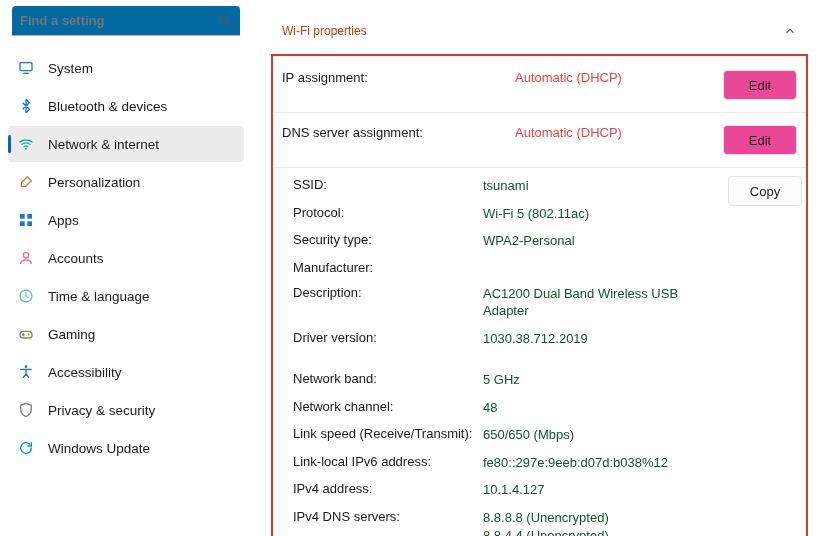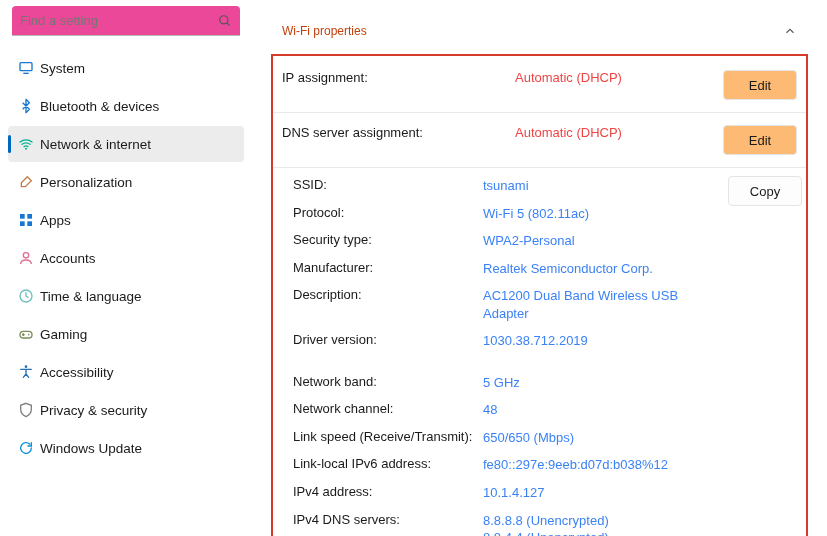--- a/index.html
+++ b/index.html
@@ -21,44 +21,45 @@
 }
 .search-wrap {
   position: relative;
   margin: 0 4px 14px 4px;
 }
 .search-input {
   width: 100%;
   height: 30px;
   border: none;
   border-bottom: 1px solid #b8b8b8;
-  background: #ec4899;
+  background: #0369a1;
   padding: 0 30px 0 8px;
   font-size: 13px;
   outline: none;
   border-radius: 4px 4px 0 0;
+  font-weight: bold;
 }
 .search-icon {
   position: absolute;
   right: 8px;
   top: 50%;
   transform: translateY(-50%);
   width: 14px;
   height: 14px;
   color: #555;
 }
 .nav { display: flex; flex-direction: column; gap: 2px; }
 .nav-item {
   display: flex;
   align-items: center;
   height: 36px;
   padding: 0 10px;
   border-radius: 4px;
   cursor: pointer;
-  gap: 6px;
+  gap: 14px;
   position: relative;
 }
 .nav-item.active { background: #ececec; }
 .nav-item.active::before {
   content: "";
   position: absolute;
   left: 0;
   top: 9px;
   bottom: 9px;
   width: 3px;
@@ -109,21 +110,21 @@
 .row .value {
   flex: 1;
   font-size: 13px;
   color: #ef4444;
   padding-right: 10px;
 }
 .row .btn {
   width: 74px;
   height: 30px;
   border: 1px solid #e4e4e4;
-  background: #fdba74;
+  background: #ec4899;
   border-radius: 4px;
   font-size: 13px;
   cursor: pointer;
   color: #1a1a1a;
   flex-shrink: 0;
 }
 .kv-block { padding: 4px 20px 0 20px; }
 .kv {
   display: flex;
   align-items: flex-start;
@@ -131,21 +132,21 @@
 }
 .kv .klabel {
   width: 190px;
   flex-shrink: 0;
   font-size: 13px;
   color: #1a1a1a;
 }
 .kv .kvalue {
   flex: 1;
   font-size: 13px;
-  color: #3b82f6;
+  color: #14532d;
   padding-right: 86px;
   line-height: 1.35;
 }
 .kv-group + .kv-group { margin-top: 14px; }
 .copy-wrap { position: relative; }
 .copy-btn {
   position: absolute;
   right: 4px;
   top: 8px;
   width: 74px;
@@ -305,21 +306,20 @@
             <div class="kv">
               <div class="klabel">Protocol:</div>
               <div class="kvalue">Wi-Fi 5 (802.11ac)</div>
             </div>
             <div class="kv">
               <div class="klabel">Security type:</div>
               <div class="kvalue">WPA2-Personal</div>
             </div>
             <div class="kv">
               <div class="klabel">Manufacturer:</div>
-              <div class="kvalue">Realtek Semiconductor Corp.</div>
             </div>
             <div class="kv">
               <div class="klabel">Description:</div>
               <div class="kvalue">AC1200  Dual Band Wireless USB Adapter</div>
             </div>
             <div class="kv">
               <div class="klabel">Driver version:</div>
               <div class="kvalue">1030.38.712.2019</div>
             </div>
           </div>

